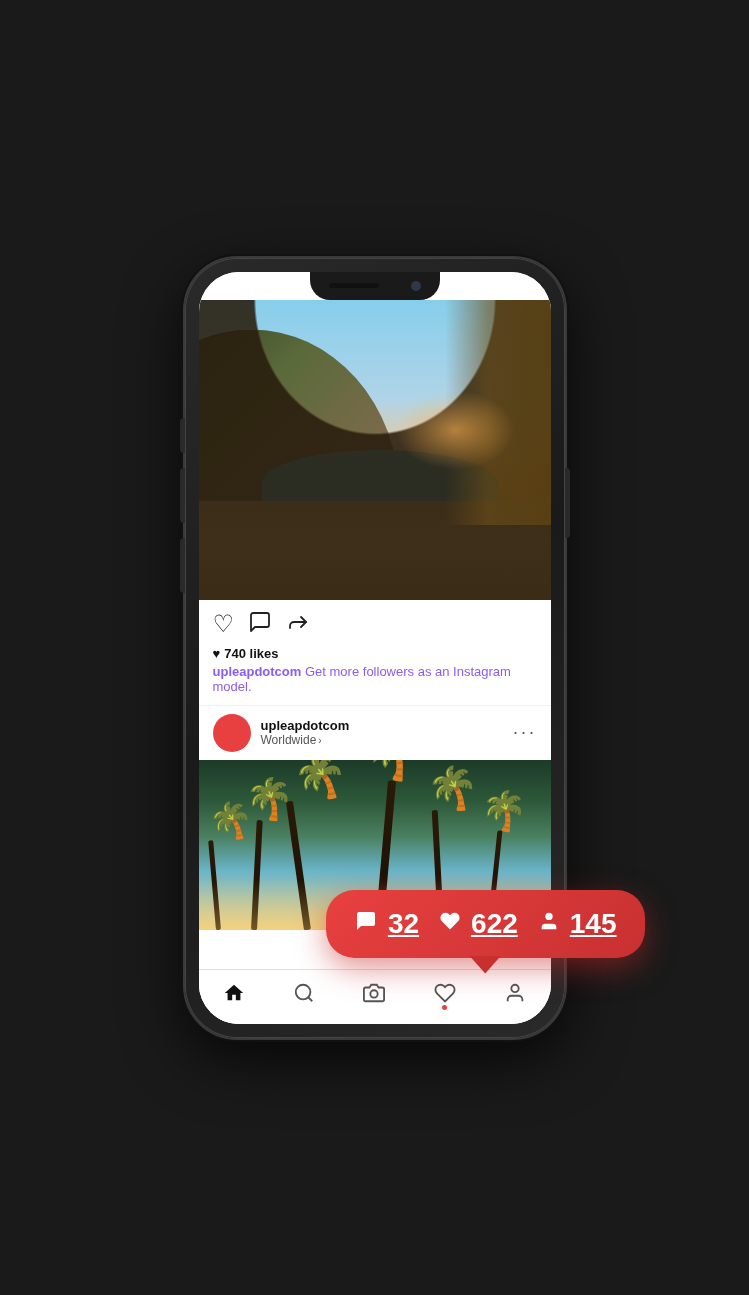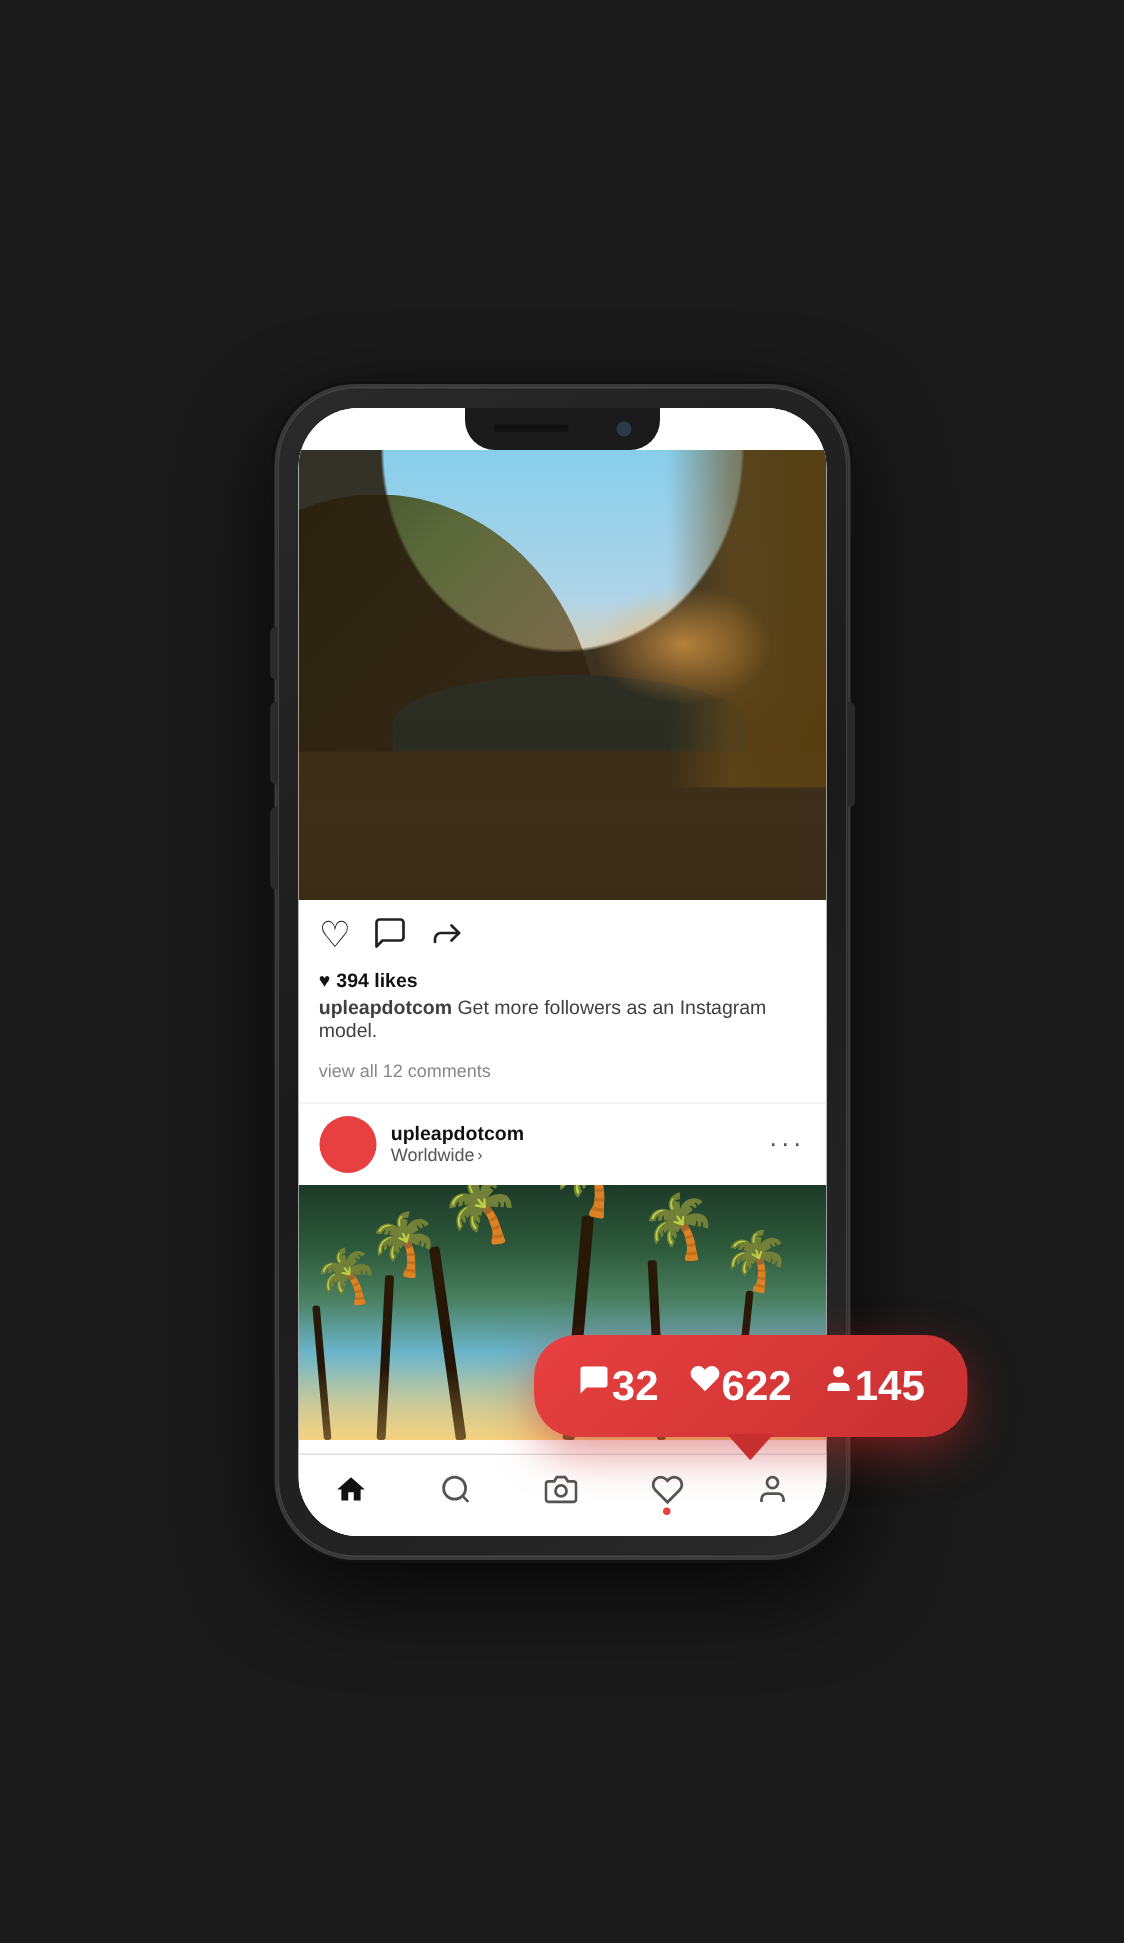--- a/index.html
+++ b/index.html
@@ -176,22 +176,22 @@
       font-weight: 700;
       color: #111;
       display: flex;
       align-items: center;
       gap: 4px;
       margin-bottom: 3px;
     }
 
     .post-caption {
       font-size: 13px;
-      color: #404040;
-      margin-bottom: 13px;
+      color: #8b5cf6;
+      margin-bottom: 3px;
     }
 
     .post-caption .username {
       font-weight: 700;
     }
 
     .view-comments {
       font-size: 12px;
       color: #888;
       margin-bottom: 6px;
@@ -300,22 +300,24 @@
       left: 50%;
       transform: translateX(-50%);
       width: 32px;
       height: 18px;
       background: #c83030;
       clip-path: polygon(0 0, 100% 0, 50% 100%);
     }
 
     .notif-item {
       display: flex;
-      align-items: flex-start;
+      align-items: center;
+      gap: 10px;
       color: #fff;
+      text-decoration: underline;
     }
 
     .notif-icon {
       font-size: 22px;
     }
 
     .notif-count {
       font-size: 28px;
       font-weight: 700;
       color: #fff;
@@ -381,27 +383,26 @@
           <svg width="24" height="24" viewBox="0 0 24 24" fill="none" stroke="#222" stroke-width="1.8" stroke-linecap="round" stroke-linejoin="round">
             <polyline points="15 17 20 12 15 7"></polyline>
             <path d="M4 18v-2a4 4 0 0 1 4-4h12"></path>
           </svg>
         </span>
       </div>
 
       <div class="post-info">
         <div class="likes-count">
           <span style="color:#111; font-size:13px;">♥</span>
-          <span>394 likes</span>
+          <span>740 likes</span>
         </div>
         <div class="post-caption">
           <span class="username">upleapdotcom</span>
           <span>Get more followers as an Instagram model.</span>
         </div>
-        <div class="view-comments">view all 12 comments</div>
       </div>
 
       <div class="user-row">
         <div class="user-avatar"></div>
         <div class="user-info">
           <div class="user-name">upleapdotcom</div>
           <div class="user-location">
             <span>Worldwide</span>
             <span class="chevron">›</span>
           </div>

